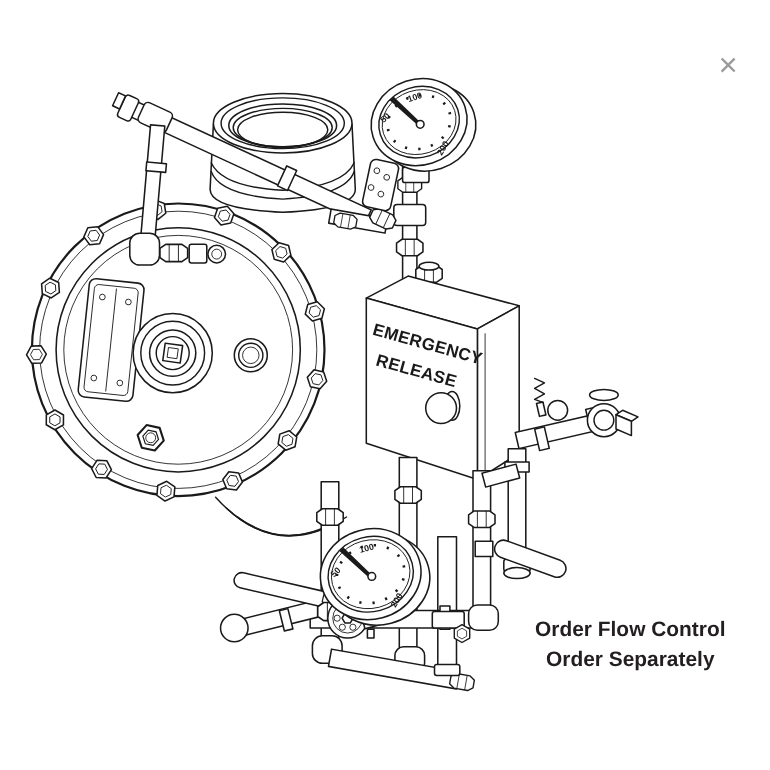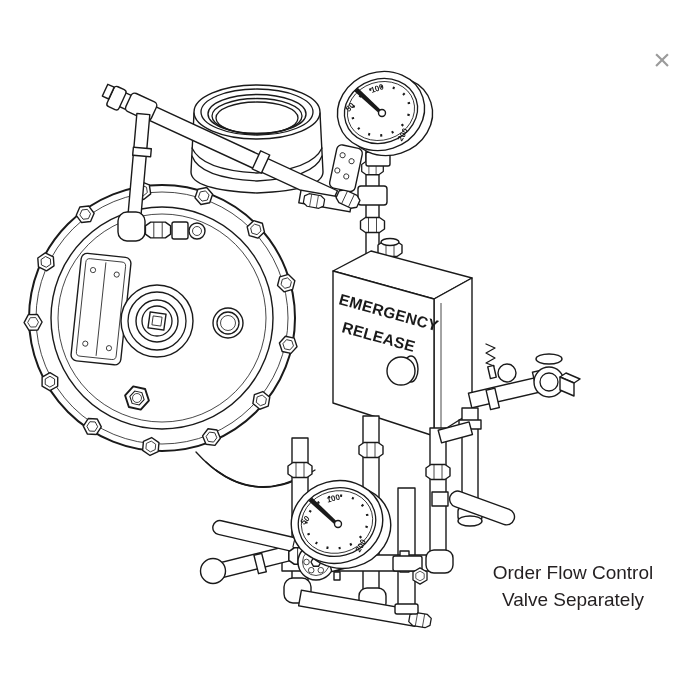--- a/index.html
+++ b/index.html
@@ -2,21 +2,21 @@
 <html><head>
 <meta charset="utf-8">
 <style>
   html,body{margin:0;padding:0;background:#ffffff;}
   .stage{position:relative;width:700px;height:700px;background:#ffffff;overflow:hidden;
          font-family:"Liberation Sans",sans-serif;}
   .close-btn{position:absolute;left:644px;top:42px;width:36px;height:36px;border:none;
          background:transparent;color:#9b9b9b;font-size:30px;line-height:36px;text-align:center;
          cursor:pointer;font-family:"Liberation Sans",sans-serif;font-weight:400;padding:0;}
   .caption{position:absolute;left:448px;top:560px;width:250px;text-align:center;
-         color:#231f20;font-weight:normal;font-size:19px;line-height:1.4;}
+         color:#231f20;font-weight:bold;font-size:19px;line-height:1.4;}
   svg .s{stroke:#1a1a1a;stroke-width:1.4;fill:#ffffff;stroke-linejoin:round;stroke-linecap:round;}
   svg .s2{stroke:#1a1a1a;stroke-width:2;fill:#ffffff;stroke-linejoin:round;stroke-linecap:round;}
   svg .nf{stroke:#1a1a1a;stroke-width:1.3;fill:none;stroke-linejoin:round;stroke-linecap:round;}
   svg .thin{stroke:#1a1a1a;stroke-width:0.8;fill:none;}
   svg .dash{stroke:#1a1a1a;stroke-width:2.4;fill:none;stroke-dasharray:2 10;}
   svg .ink{fill:#1a1a1a;stroke:none;}
   svg .gtxt{font-family:"Liberation Sans",sans-serif;font-weight:bold;font-size:8px;
          fill:#1a1a1a;stroke:none;text-anchor:middle;}
   svg .etxt{font-family:"Liberation Sans",sans-serif;font-weight:bold;font-size:15.5px;
          letter-spacing:.3px;fill:#1a1a1a;stroke:none;}
@@ -246,20 +246,20 @@
       <polygon class="ink" points="337,526.5 308.5,501 312,497.5 339.5,524"></polygon>
       <circle class="s" cx="338" cy="524" r="3.5"></circle>
       <text class="gtxt" x="334" y="501" transform="rotate(-15 334 501)">100</text>
       <text class="gtxt" x="307" y="522" transform="rotate(-45 307 522)">50</text>
       <text class="gtxt" x="363" y="547" transform="rotate(-60 363 547)">200</text>
     </g>
   </svg>
 
   <div class="caption">
     <div>Order Flow Control</div>
-    <div>Valve Separately</div>
+    <div>Order Separately</div>
   </div>
 
   <button class="close-btn">
     <span>×</span>
   </button>
 
 </div>
 
 </body></html>

